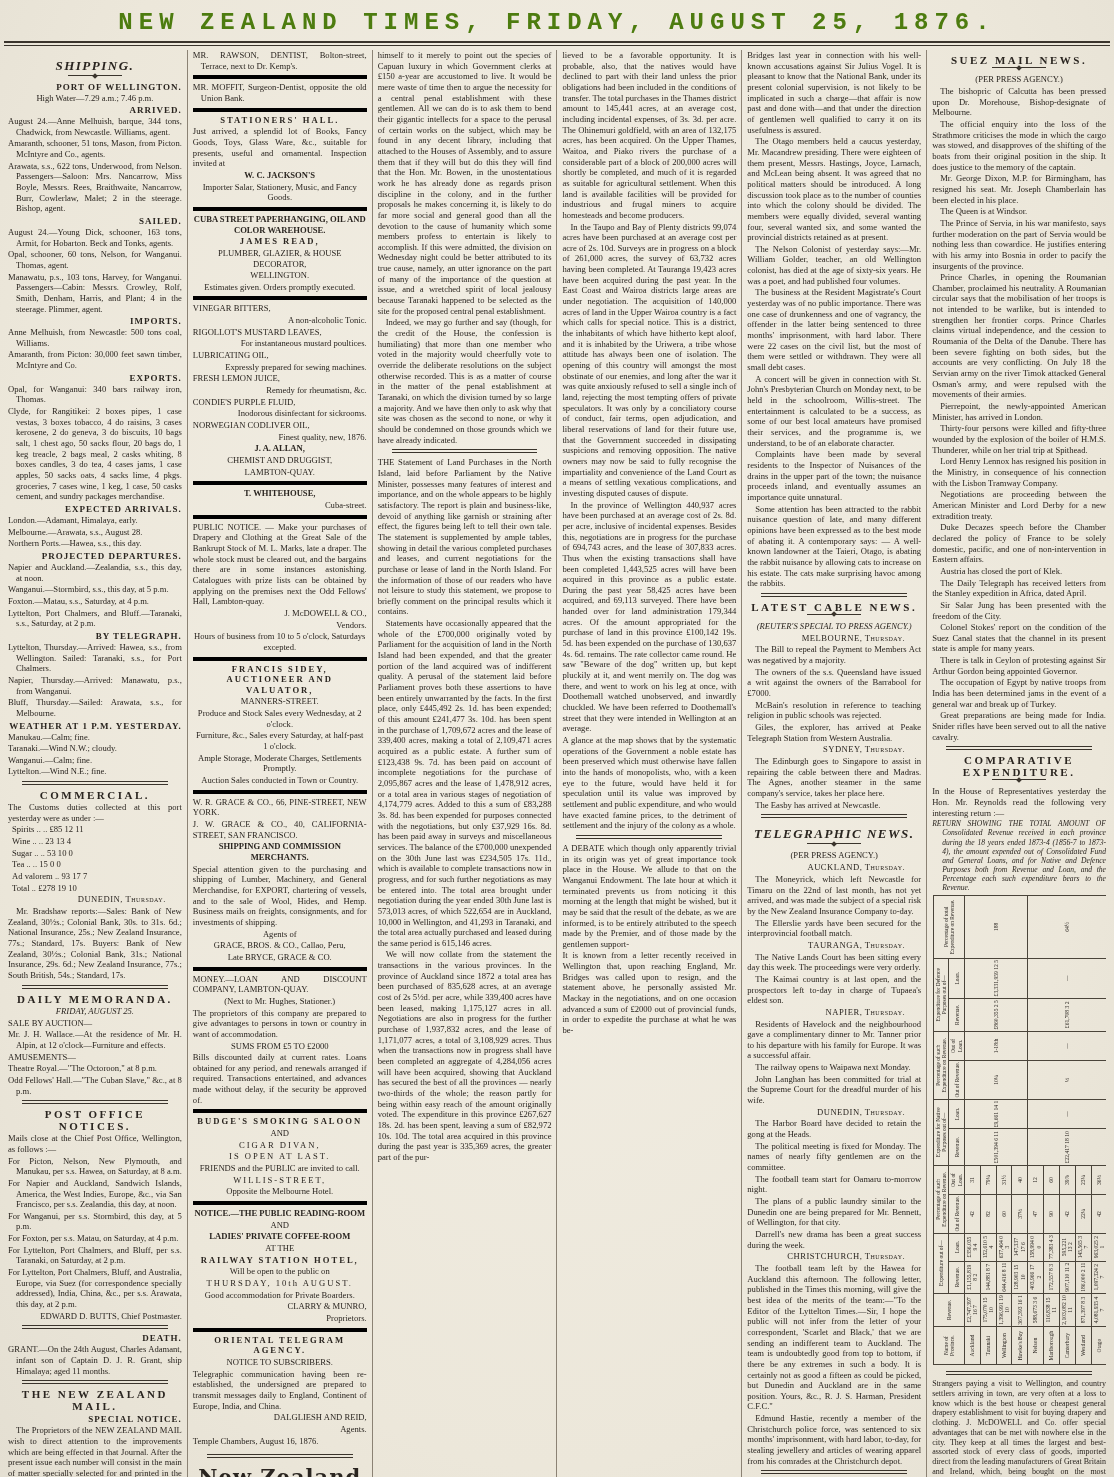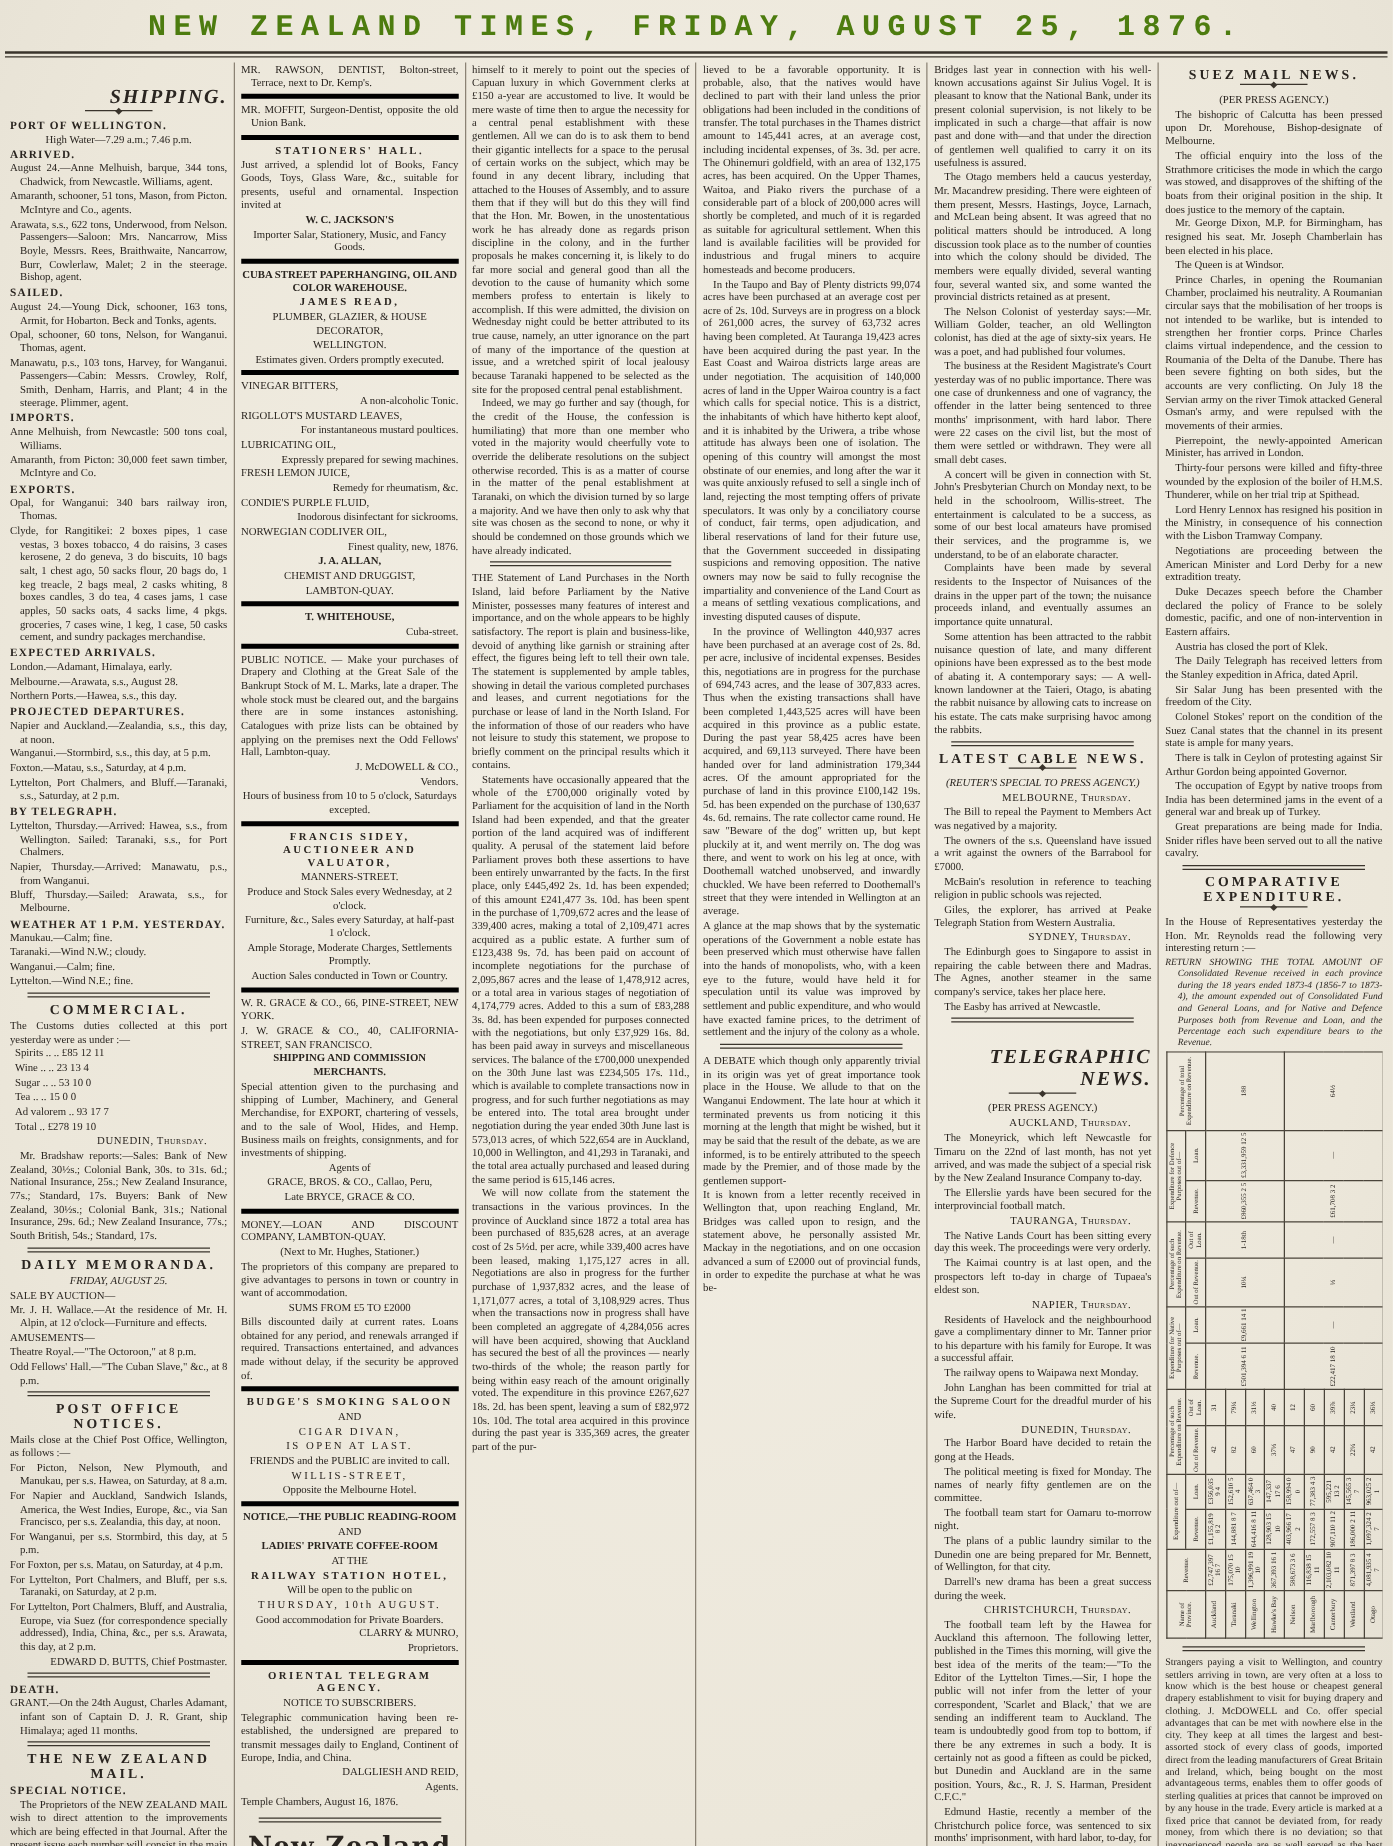--- a/index.html
+++ b/index.html
@@ -20,23 +20,23 @@
   .ni{text-indent:0;}
   .h{ text-indent:-8px;padding-left:8px;}
   .c{text-align:center;text-indent:0;}
   .cb{text-align:center;text-indent:0;font-weight:bold;}
   .sp{text-align:center;text-indent:0;letter-spacing:2px;}
   .spb{text-align:center;text-indent:0;letter-spacing:2px;font-weight:bold;}
   .r{text-align:right;text-indent:0;}
   .it{font-style:italic;}
   .dl{text-align:right;text-indent:0;padding-right:16px;font-variant:small-caps;letter-spacing:.5px;}
   .duty{text-indent:0;display:flex;justify-content:space-between;padding:0 8px 0 4px;}
-  .h-fancy{text-align:right;font-weight:bold;font-style:italic;font-size:16px;letter-spacing:1.5px;margin:19px 0 1px 0;}
+  .h-fancy{text-align:center;font-weight:bold;font-style:italic;font-size:13px;letter-spacing:1.5px;margin:8px 0 1px 0;}
   .h-caps{text-align:center;font-weight:bold;font-size:11px;letter-spacing:2.5px;margin:4px 0 1px 0;}
-  .h-sub{text-align:left;font-weight:bold;font-size:9px;letter-spacing:1px;margin:2px 0 1px 0;}
+  .h-sub{text-align:right;font-weight:bold;font-size:9px;letter-spacing:1px;margin:2px 0 1px 0;}
   .h-sm{text-align:center;font-size:8.6px;margin:0 0 2px 0;}
   .orn{width:54px;margin:1px auto 3px auto;border-top:1px solid #3a342c;position:relative;height:3px;}
   .orn::after{content:"";position:absolute;left:50%;top:-2.5px;width:4px;height:4px;background:#3a342c;transform:translateX(-50%) rotate(45deg);}
   .dbl{border-top:1px solid #3a342c;border-bottom:1px solid #3a342c;height:2px;margin:4px 14px;}
   .ads .ad{border-top:4px solid #000000;padding:3px 0;}
   .ads .ad:first-child{border-top:none;padding-top:0;}
   .nz-title{text-align:center;font-family:"DejaVu Serif",serif;font-weight:bold;font-size:21px;margin:6px 0 2px 0;letter-spacing:1px;}
   .pub-daily{text-align:center;font-size:9px;letter-spacing:1px;margin-bottom:3px;}
   .rot-wrap{position:relative;height:472px;overflow:hidden;margin:3px 0;}
   .rot{position:absolute;left:1px;top:470px;transform:rotate(-90deg);transform-origin:0 0;width:470px;}
@@ -368,20 +368,21 @@
 
     <div class="col">
       <div class="h-caps">SUEZ MAIL NEWS.</div>
       <div class="orn"></div>
       <div class="h-sm">(PER PRESS AGENCY.)</div>
       <div>
           <p class="">The bishopric of Calcutta has been pressed upon Dr. Morehouse, Bishop-designate of Melbourne.</p>
           <p class="">The official enquiry into the loss of the Strathmore criticises the mode in which the cargo was stowed, and disapproves of the shifting of the boats from their original position in the ship. It does justice to the memory of the captain.</p>
           <p class="">Mr. George Dixon, M.P. for Birmingham, has resigned his seat. Mr. Joseph Chamberlain has been elected in his place.</p>
           <p class="">The Queen is at Windsor.</p>
+          <p class="">The Prince of Servia, in his war manifesto, says further moderation on the part of Servia would be nothing less than cowardice. He justifies entering with his army into Bosnia in order to pacify the insurgents of the province.</p>
           <p class="">Prince Charles, in opening the Roumanian Chamber, proclaimed his neutrality. A Roumanian circular says that the mobilisation of her troops is not intended to be warlike, but is intended to strengthen her frontier corps. Prince Charles claims virtual independence, and the cession to Roumania of the Delta of the Danube. There has been severe fighting on both sides, but the accounts are very conflicting. On July 18 the Servian army on the river Timok attacked General Osman's army, and were repulsed with the movements of their armies.</p>
           <p class="">Pierrepoint, the newly-appointed American Minister, has arrived in London.</p>
           <p class="">Thirty-four persons were killed and fifty-three wounded by the explosion of the boiler of H.M.S. Thunderer, while on her trial trip at Spithead.</p>
           <p class="">Lord Henry Lennox has resigned his position in the Ministry, in consequence of his connection with the Lisbon Tramway Company.</p>
           <p class="">Negotiations are proceeding between the American Minister and Lord Derby for a new extradition treaty.</p>
           <p class="">Duke Decazes speech before the Chamber declared the policy of France to be solely domestic, pacific, and one of non-intervention in Eastern affairs.</p>
           <p class="">Austria has closed the port of Klek.</p>
           <p class="">The Daily Telegraph has received letters from the Stanley expedition in Africa, dated April.</p>
           <p class="">Sir Salar Jung has been presented with the freedom of the City.</p>
           <p class="">Colonel Stokes' report on the condition of the Suez Canal states that the channel in its present state is ample for many years.</p>

